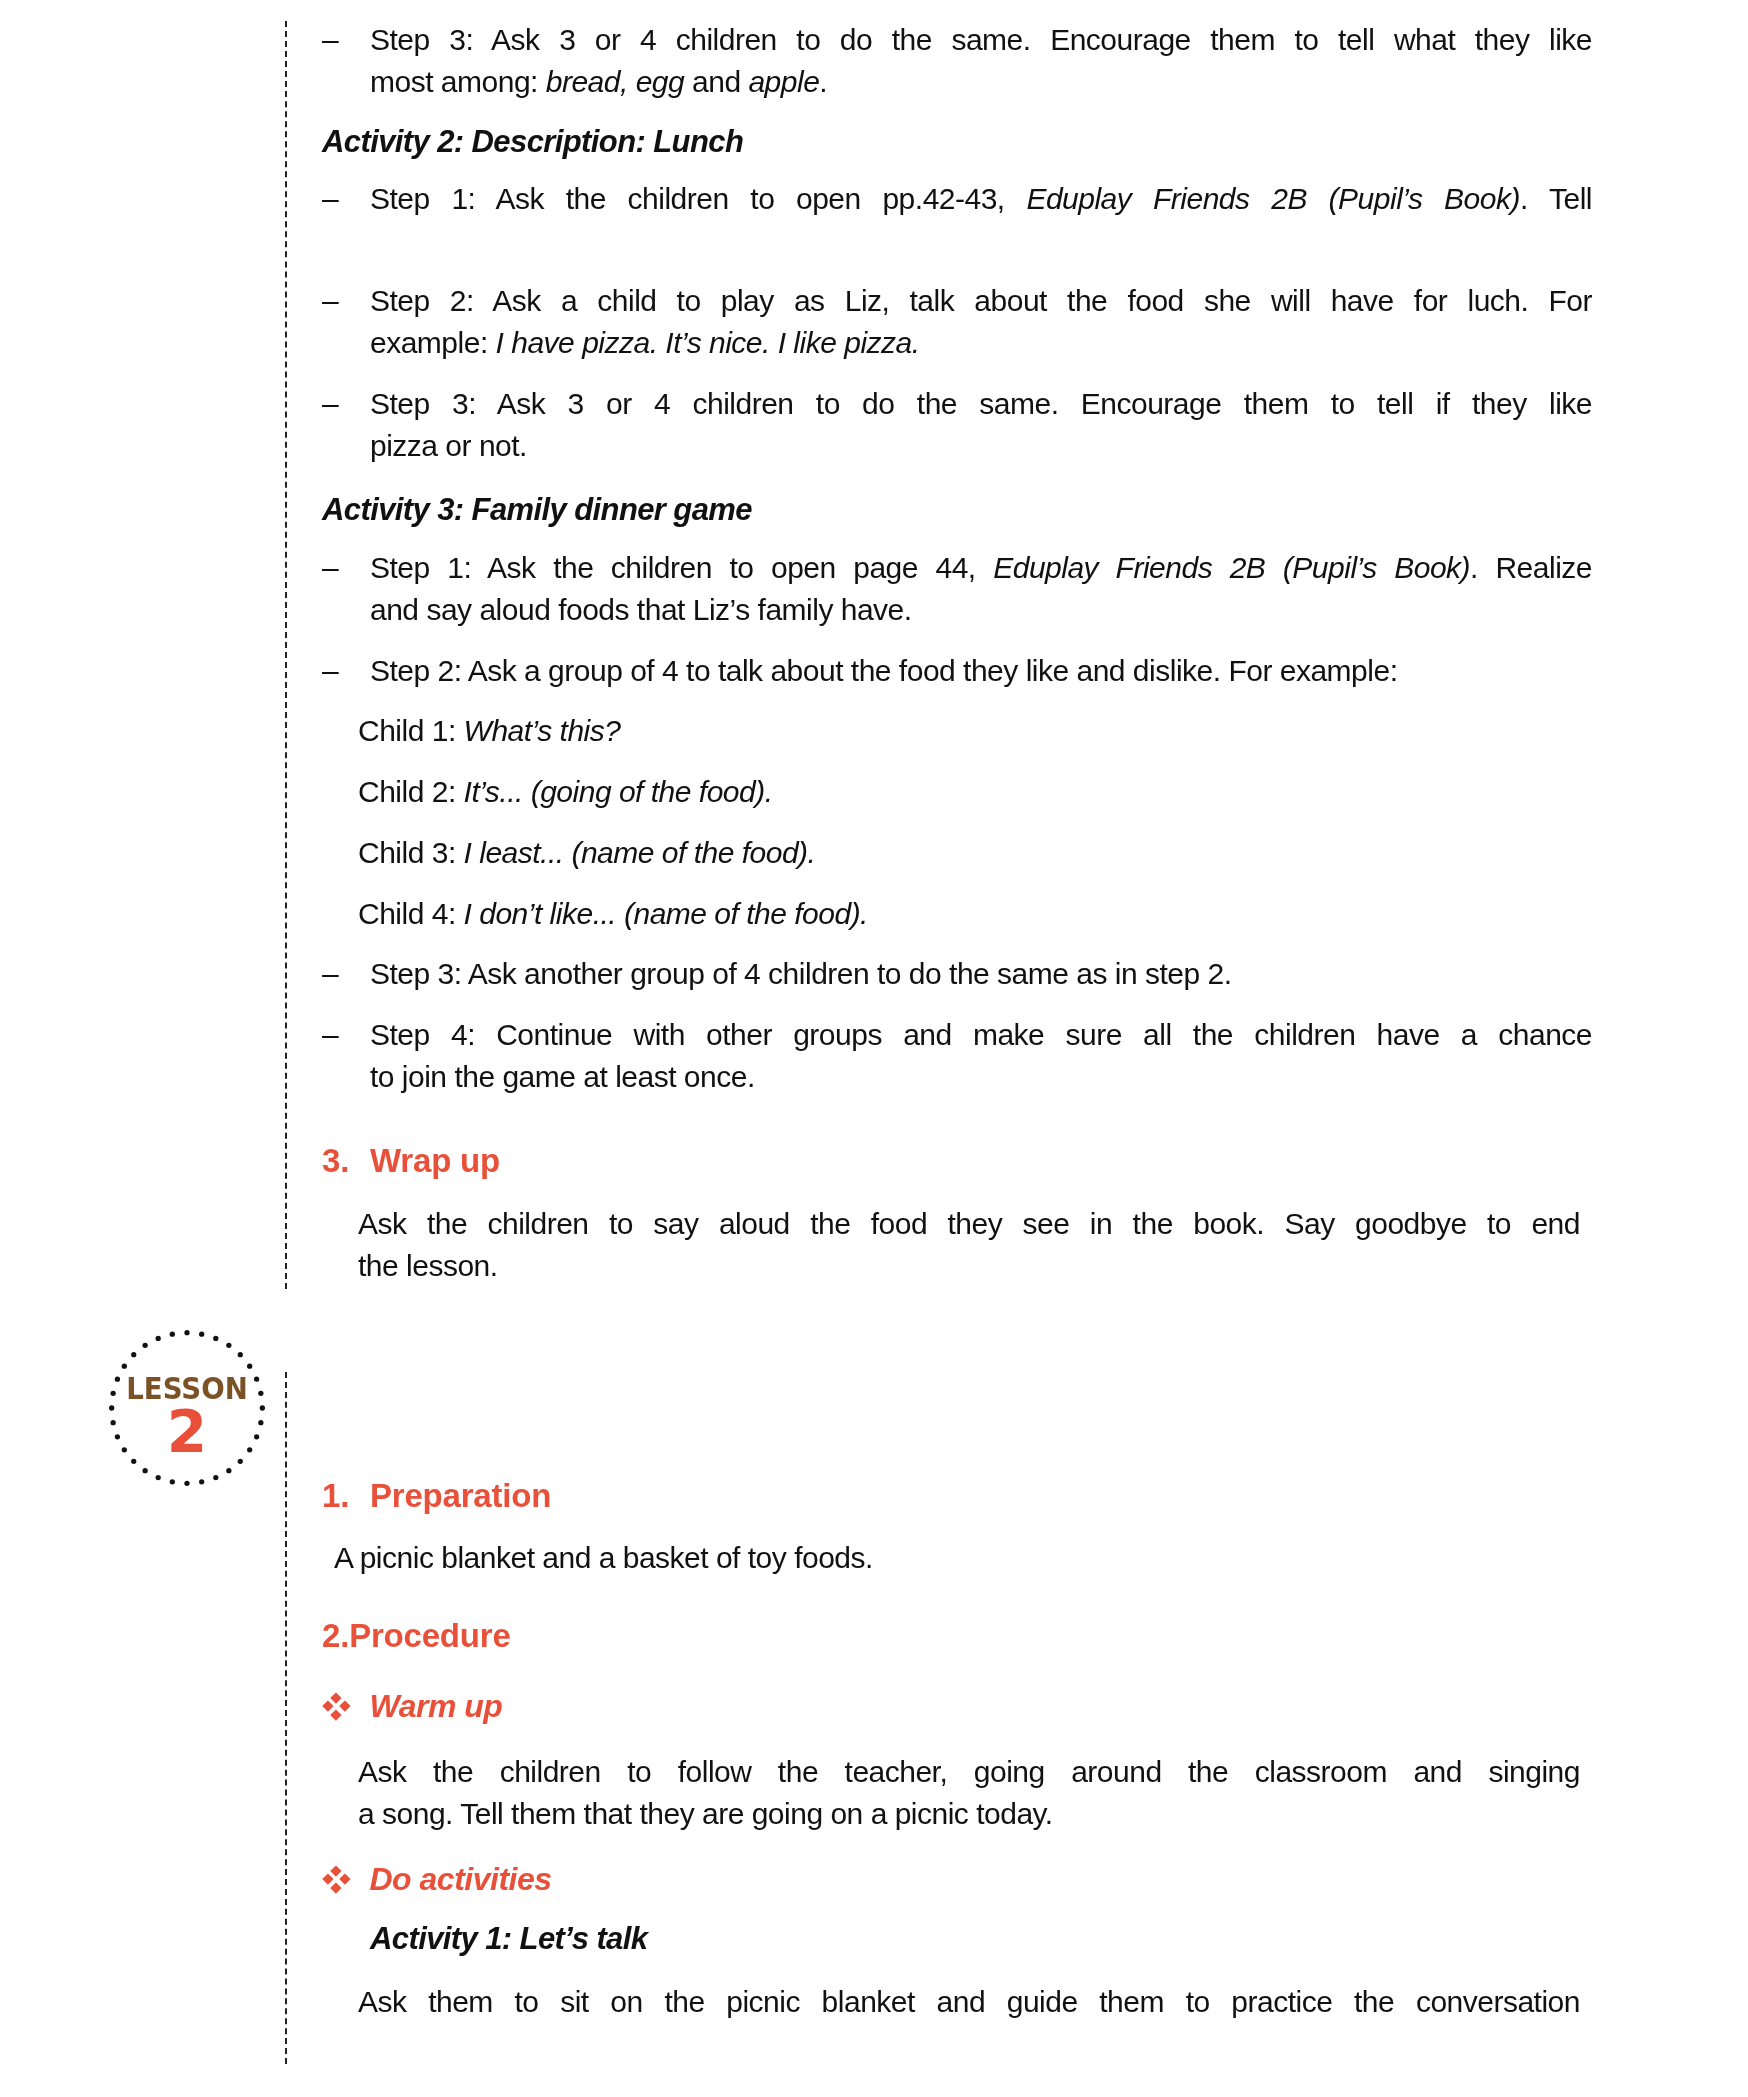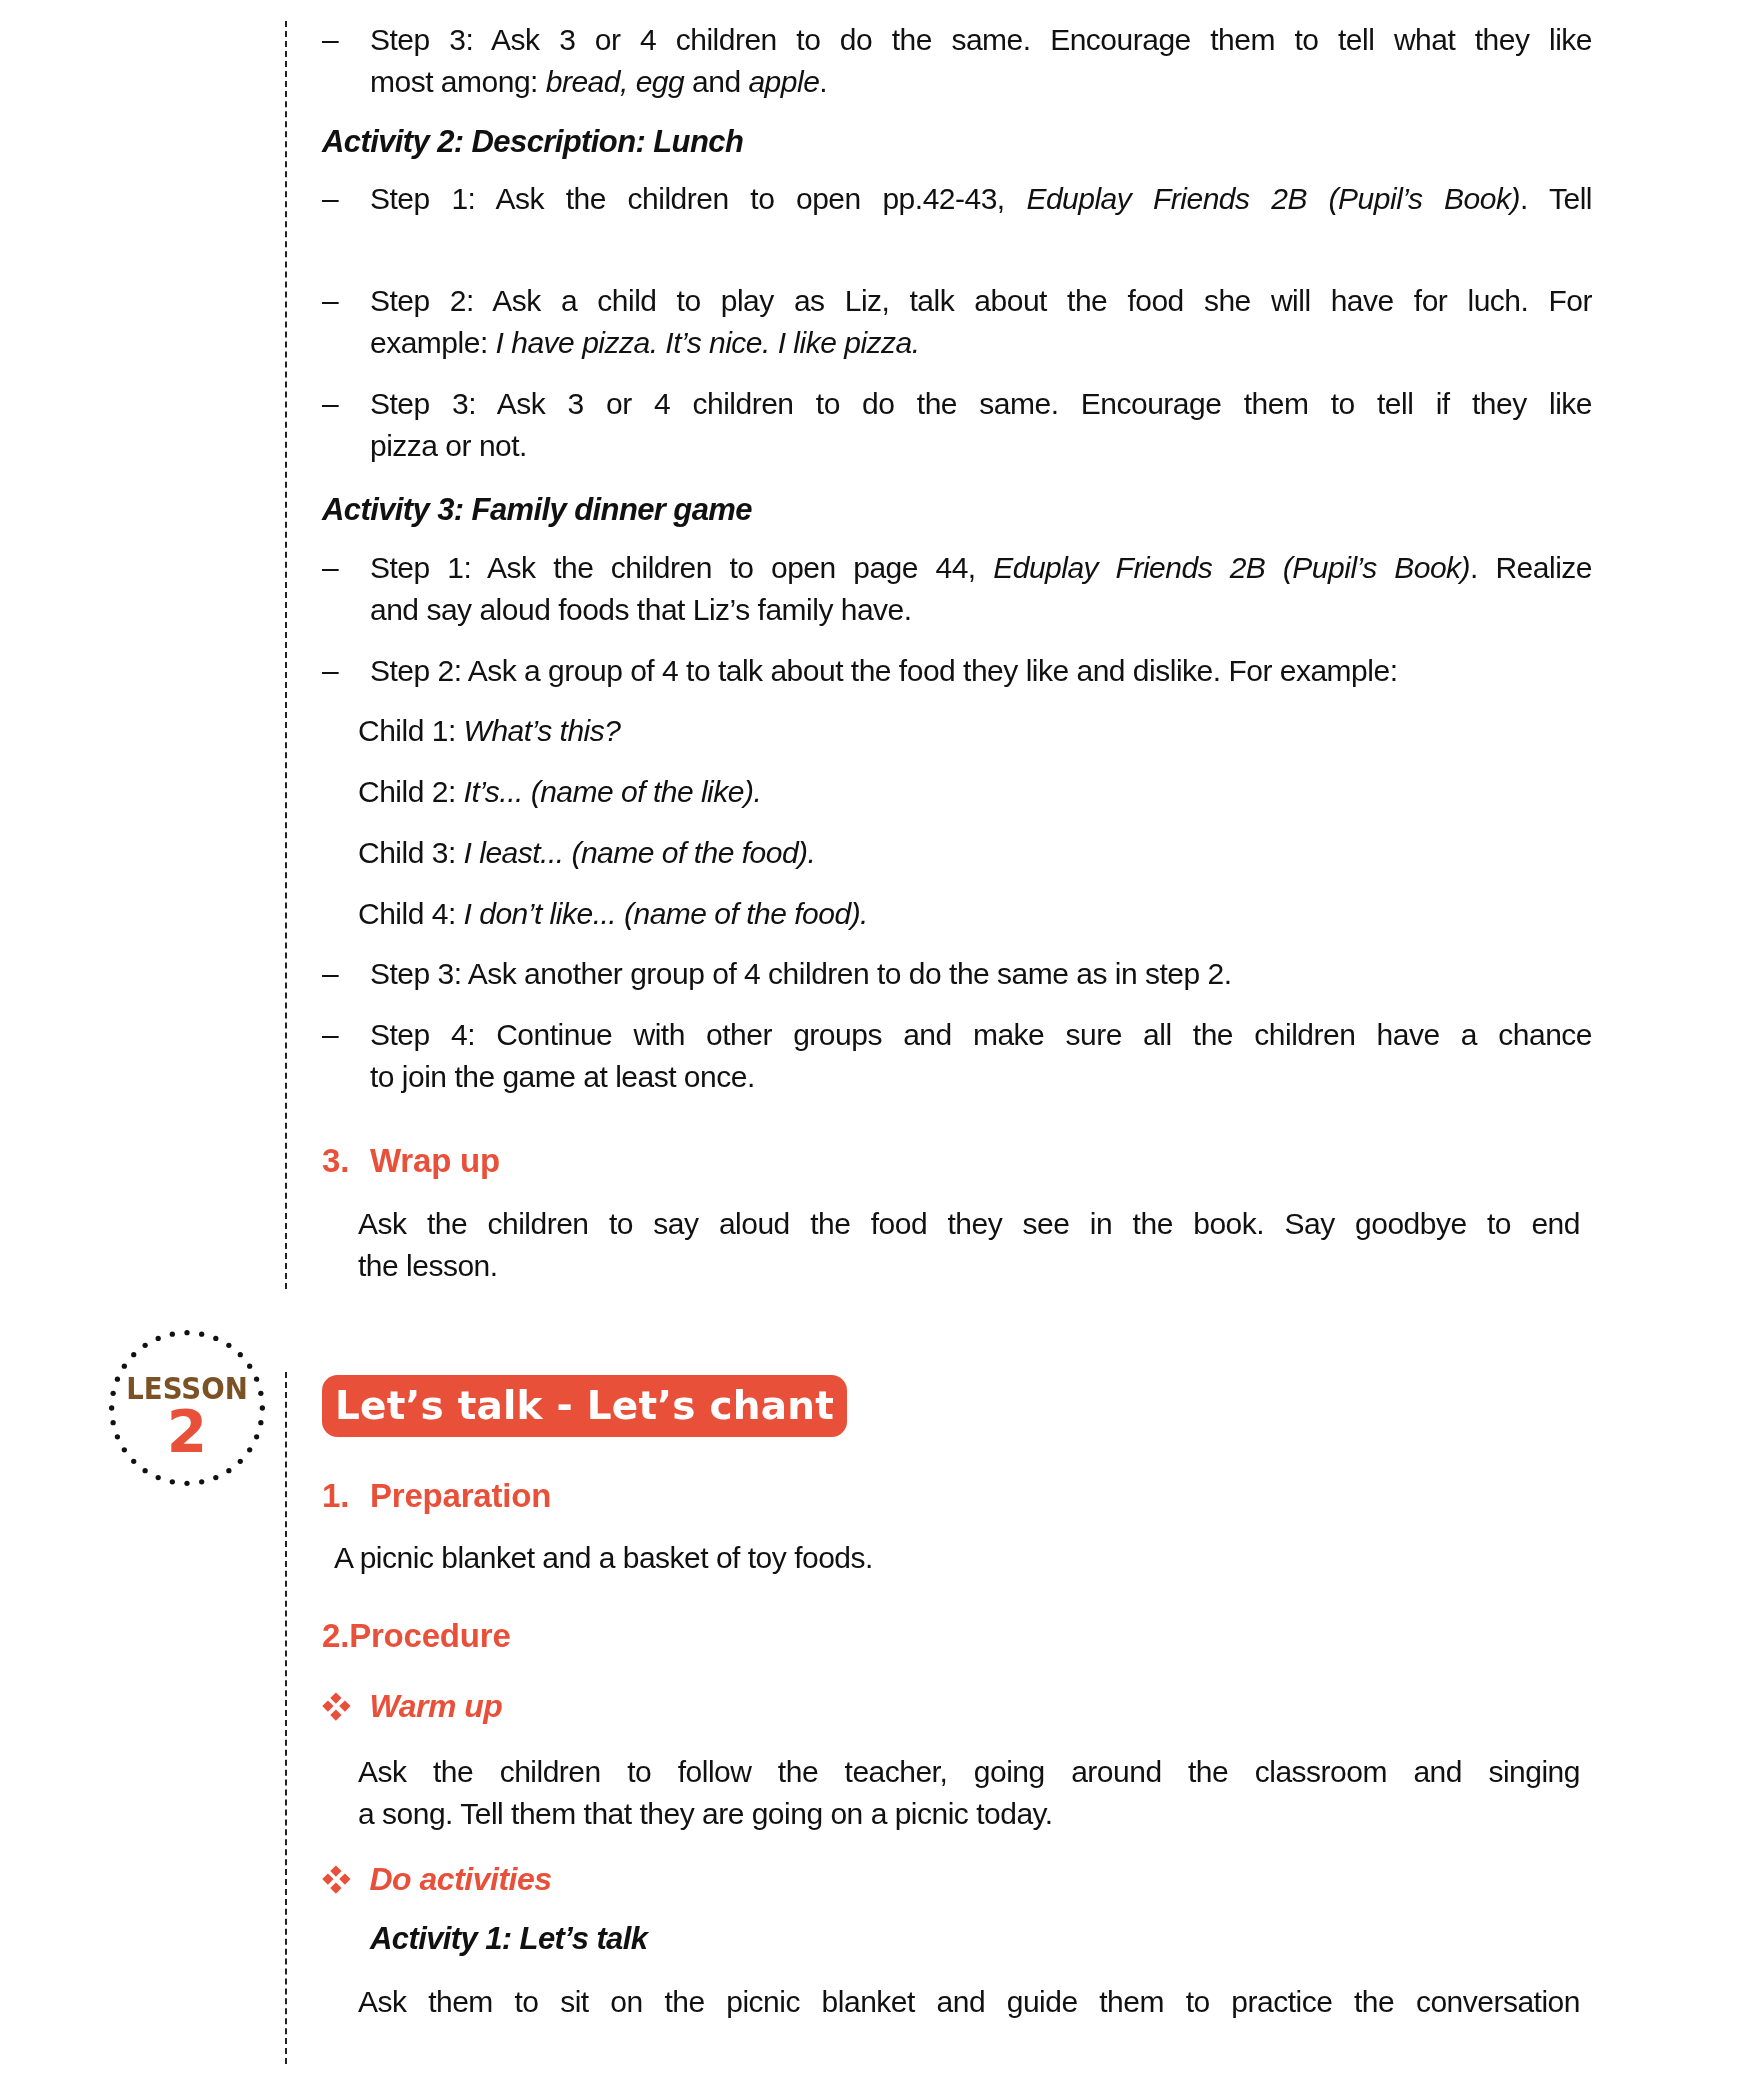--- a/index.html
+++ b/index.html
@@ -132,21 +132,21 @@
       <div class="dash">–</div>
       <div class="lines">
           <div class="line">Step 2: Ask a group of 4 to talk about the food they like and dislike. For example:</div>
         </div>
     </div>
 
     <div class="plain" style="top:710px;">
         <div class="line">Child 1: <em>What’s this?</em></div>
       </div>
     <div class="plain" style="top:771px;">
-        <div class="line">Child 2: <em>It’s... (name of the like).</em></div>
+        <div class="line">Child 2: <em>It’s... (going of the food).</em></div>
       </div>
     <div class="plain" style="top:832px;">
         <div class="line">Child 3: <em>I least... (name of the food).</em></div>
       </div>
     <div class="plain" style="top:893px;">
         <div class="line">Child 4: <em>I don’t like... (name of the food).</em></div>
       </div>
 
     <div class="item" style="top:953px;">
       <div class="dash">–</div>
@@ -203,21 +203,20 @@
         <circle cx="156.9" cy="22.3" r="3.4" fill="#111111"></circle>
         <circle cx="171.6" cy="34.4" r="3.4" fill="#111111"></circle>
         <circle cx="183.7" cy="49.1" r="3.4" fill="#111111"></circle>
         <circle cx="192.6" cy="65.9" r="3.4" fill="#111111"></circle>
         <circle cx="198.1" cy="84.1" r="3.4" fill="#111111"></circle>
       </svg>
     <div class="lesson"><span>LESSON</span></div>
     <div class="num">2</div>
   </div>
 
-  <div class="pill">Let’s talk - Let’s chant</div>
 
   <div class="block" style="top:0;">
     <div class="sec-heading" style="top:1474px; left:0;">
       <span class="num">1.</span><span>Preparation</span>
     </div>
     <div class="flush line" style="top:1537px;">A picnic blanket and a basket of toy foods.</div>
 
     <div class="sec-heading" style="top:1614px; left:0;">
       <span>2.</span><span>Procedure</span>
     </div>

